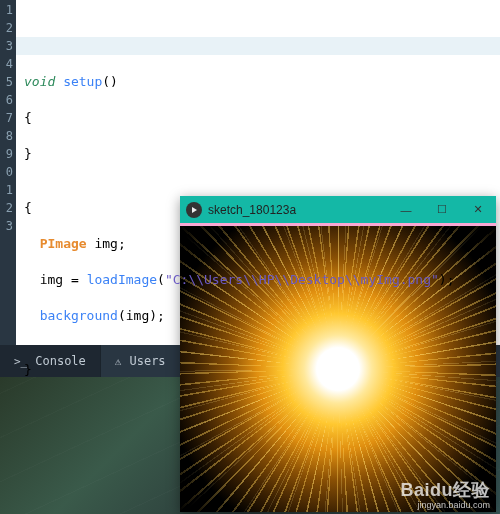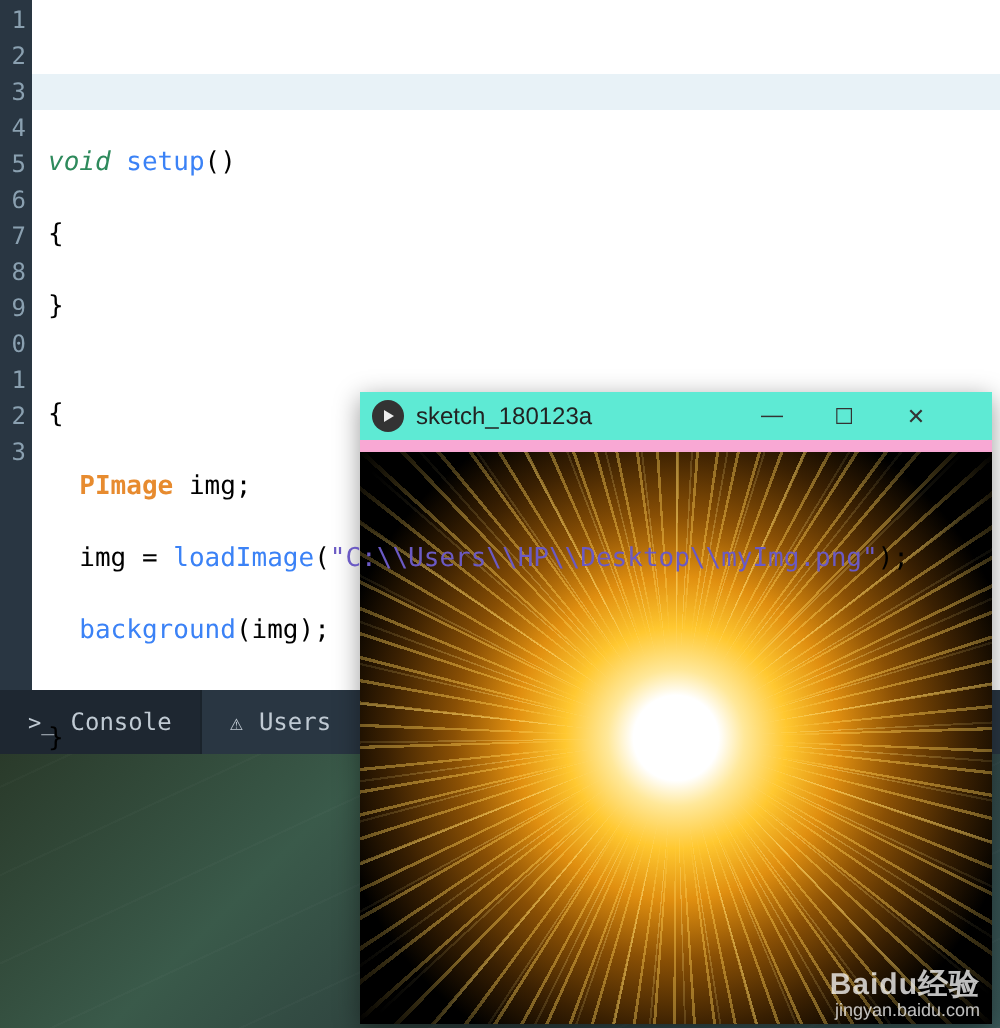--- a/index.html
+++ b/index.html
@@ -14,42 +14,42 @@
 .type { color: #e78b2f; font-weight: bold; }
 .fn { color: #3b82f6; }
 .str { color: #6b5ac4; }
 .console-bar { width: 100%; height: 32px; background: #293642; display: flex; align-items: stretch; }
 .tab { display: flex; align-items: center; padding: 0 14px; color: #c0cad3; font-size: 12px; font-family: Consolas, monospace; border-right: 1px solid #1a232b; gap: 8px; }
 .tab.active { background: #1e2731; }
 .tab-icon { font-size: 11px; }
 .bottom-bg { width: 100%; height: 137px; background: linear-gradient(135deg, #2a3a2a 0%, #3a5a4a 30%, #2a3a3a 60%, #3a5a5a 100%); position: relative; }
 .bottom-bg::before { content: ''; position: absolute; inset: 0; background: repeating-linear-gradient(-25deg, rgba(255,255,255,0.02) 0px, rgba(255,255,255,0.02) 1px, transparent 1px, transparent 40px); }
 .sketch-window { position: absolute; left: 180px; top: 196px; width: 316px; height: 316px; background: #fff; box-shadow: 0 3px 12px rgba(0,0,0,0.4); }
-.sketch-titlebar { height: 30px; background: #5eead4; border-bottom: 6px solid #f9a8d4; display: flex; align-items: center; padding: 0 20px 0 6px; }
+.sketch-titlebar { height: 30px; background: #14b8a6; border-bottom: 3px solid #f9a8d4; display: flex; align-items: center; padding: 0 0 0 6px; }
 .sketch-icon { width: 16px; height: 16px; border-radius: 50%; background: #333; display: flex; align-items: center; justify-content: center; margin-right: 6px; }
 .sketch-icon::after { content: ''; width: 0; height: 0; border-left: 5px solid #eee; border-top: 3px solid transparent; border-bottom: 3px solid transparent; margin-left: 1px; }
 .sketch-title { flex: 1; font-family: 'Segoe UI', sans-serif; font-size: 12px; color: #222; }
 .sketch-ctrl { width: 36px; height: 28px; display: flex; align-items: center; justify-content: center; font-family: 'Segoe UI', sans-serif; color: #333; font-size: 11px; cursor: default; }
 .sketch-canvas { width: 100%; height: 286px; background: #000; position: relative; overflow: hidden; }
 .explosion { position: absolute; inset: 0; background:
   radial-gradient(circle at 50% 50%, #fff 0%, #fff 10%, #ffe89a 16%, #ffc830 26%, #e08f10 38%, #8a5005 52%, #3a2002 68%, #000 82%);
 }
 .rays { position: absolute; inset: 0; background:
   repeating-conic-gradient(from 0deg at 50% 50%, rgba(255,210,90,0.55) 0deg 0.6deg, transparent 0.6deg 4deg);
   mask: radial-gradient(circle at 50% 50%, transparent 22%, #000 36%, #000 72%, transparent 100%);
   -webkit-mask: radial-gradient(circle at 50% 50%, transparent 22%, #000 36%, #000 72%, transparent 100%);
   opacity: 0.75;
 }
 .rays2 { position: absolute; inset: 0; background:
   repeating-conic-gradient(from 3deg at 50% 50%, rgba(255,230,140,0.35) 0deg 0.4deg, transparent 0.4deg 7deg);
   mask: radial-gradient(circle at 50% 50%, transparent 18%, #000 32%, transparent 95%);
   -webkit-mask: radial-gradient(circle at 50% 50%, transparent 18%, #000 32%, transparent 95%);
 }
 .watermark { position: absolute; right: 6px; bottom: 2px; color: rgba(255,255,255,0.75); font-family: Arial, sans-serif; text-align: right; }
-.wm-main { font-size: 15px; font-weight: bold; letter-spacing: 0.5px; }
+.wm-main { font-size: 18px; font-weight: bold; letter-spacing: 0.5px; }
 .wm-sub { font-size: 9px; margin-top: -2px; text-align: right; }
 </style>
 </head>
 <body>
 
 <div class="editor">
   <div class="gutter">
     <div>1</div>
     <div>2</div>
     <div>3</div>

